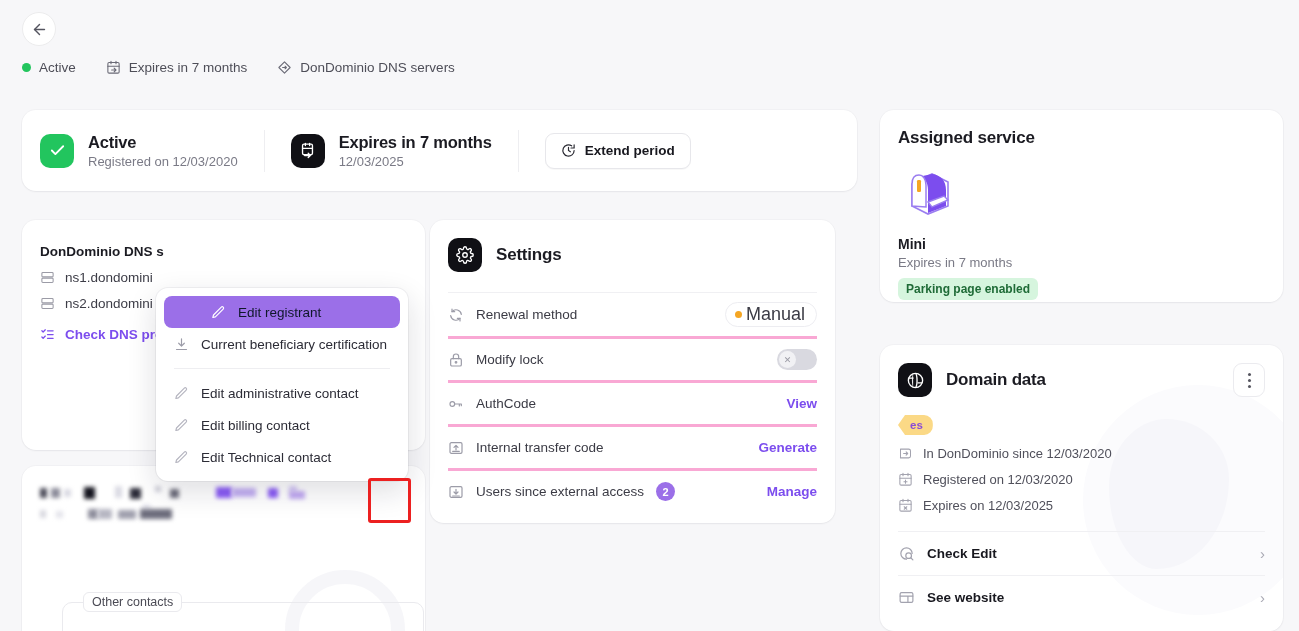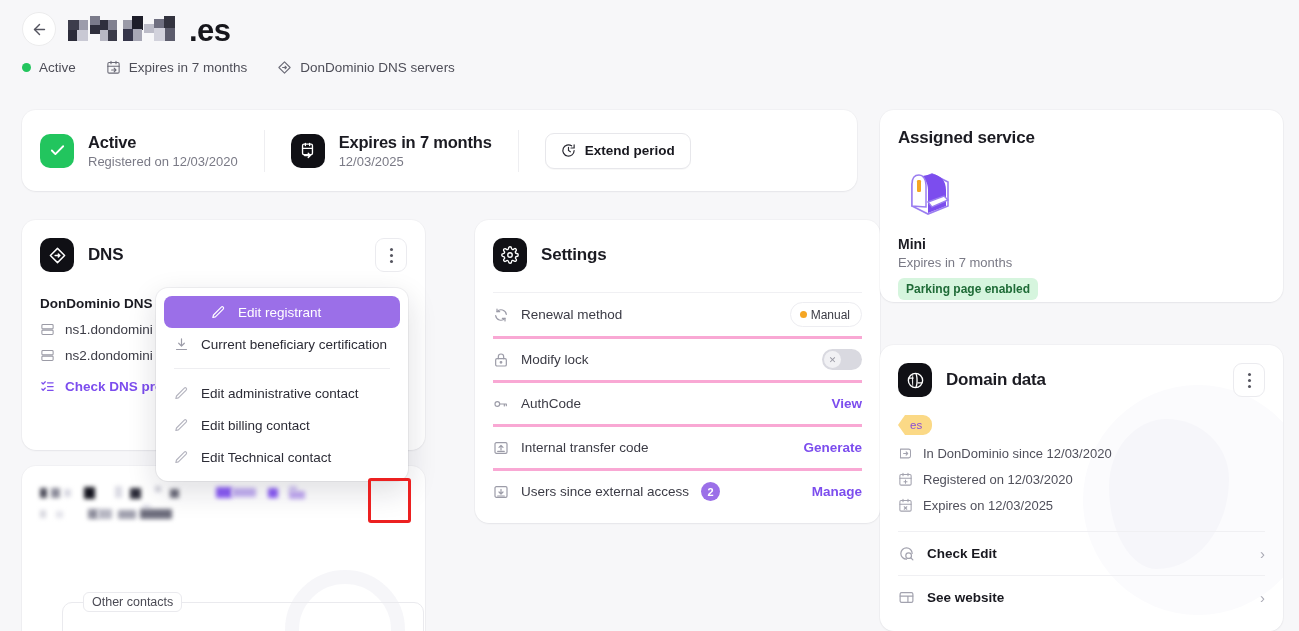--- a/index.html
+++ b/index.html
@@ -104,37 +104,37 @@
   .menu {
     position: absolute; left: 156px; top: 288px; width: 252px;
     background: #ffffff; border-radius: 12px;
     box-shadow: 0 10px 30px rgba(22,22,44,0.14), 0 0 0 1px rgba(22,22,44,0.05);
     padding: 8px; z-index: 40;
   }
   .menu-item {
     display:flex; align-items:center; gap: 12px; height: 32px; padding: 0 10px;
     border-radius: 8px; font-size: 13.5px; color: #2c2c36; cursor: pointer;
   }
-  .menu-item.active { background: #9b6fe8; color: #ffffff; font-weight: 400; padding-left: 47px; }
+  .menu-item.active { background: #9b6fe8; color: #0f172a; font-weight: 400; padding-left: 47px; }
   .menu-sep { height: 1px; background: #eeeef1; margin: 8px 10px; }
 
   
-  .settings { left: 475px; top: 220px; width: 405px; height: 303px; }
+  .settings { left: 430px; top: 220px; width: 405px; height: 303px; }
   .settings .head { display:flex; align-items:center; gap: 14px; padding: 18px 18px 0 18px; }
   .set-row {
     display:flex; align-items:center; gap: 12px; height: 44px;
     margin: 0 18px; border-top: 3px solid #f9a8d4; font-size: 13.5px; color: #3b3b45;
   }
   .set-row:first-of-type { border-top: 1px solid #f0f0f3; }
   .set-rows { margin-top: 20px; }
   .set-act { margin-left: auto; font-size: 13.5px; font-weight: 700; color: #7c4dee; cursor:pointer; }
   .pill {
     margin-left: auto; border: 1px solid #ededf1; border-radius: 999px; height: 25px;
     padding: 0 11px 0 9px; display:inline-flex; align-items:center; gap: 4px;
-    font-size: 12px; color: #3b3b45; background:#fff;
+    font-size: 18px; color: #3b3b45; background:#fff;
   }
   .dot-amber { width: 7px; height: 7px; border-radius: 50%; background: #f5a623; display:block; }
   .toggle {
     margin-left: auto; width: 40px; height: 21px; border-radius: 999px; background: #d9d9e0;
     position: relative; cursor: pointer;
   }
   .toggle .knob {
     position:absolute; left: 2px; top: 2px; width: 17px; height: 17px; border-radius: 50%;
     background: #f1f1f4; display:flex; align-items:center; justify-content:center;
     color:#9a9aa4; font-size: 9px;
@@ -166,21 +166,21 @@
   .globe-wm {
     position: absolute; right: -30px; top: 40px; width: 230px; height: 230px;
     border-radius: 50%; background: #fbfbfd; z-index: 0;
   }
   .globe-wm::after {
     content:""; position:absolute; left: 26px; top: 34px; width: 120px; height: 150px;
     background: #f6f6fa; border-radius: 48% 52% 60% 40% / 45% 40% 60% 55%;
   }
   .tld-tag {
     position: relative; z-index: 2; margin: 18px 0 0 18px; display:inline-block;
-    background: #fbd986; color: #8a4bd6; font-size: 11.5px; font-weight: 400;
+    background: #fbd986; color: #8a4bd6; font-size: 11.5px; font-weight: 700;
     padding: 4px 10px 4px 12px; border-radius: 4px 9px 9px 4px;
     clip-path: polygon(0% 50%, 7px 0%, 100% 0%, 100% 100%, 7px 100%);
   }
   .dd-row { position: relative; z-index: 2; display:flex; align-items:center; gap: 10px;
     margin: 11px 0 0 18px; font-size: 13px; color: #50505b; }
   .dd-link {
     position: relative; z-index: 2; display:flex; align-items:center; gap: 12px;
     margin: 0 18px; height: 44px; border-top: 1px solid #f0f0f3;
     font-size: 13.5px; font-weight: 700; color: #18181f; cursor:pointer;
   }
@@ -200,44 +200,20 @@
 <div class="page">
 
   <div class="hdr">
     <div class="back-btn">
       <svg width="17" height="17" viewBox="0 0 24 24" fill="none" stroke="#555560" stroke-width="2" stroke-linecap="round" stroke-linejoin="round">
         <path d="M19 12H5"></path>
           <path d="M12 19l-7-7 7-7"></path>
       </svg>
     </div>
 
-    <div class="domain-title">
-      <span class="pixel-name">
-        <i style="left:0px;  top:4px;  width:11px;height:10px;background:#3d3d4c"></i>
-        <i style="left:11px; top:4px;  width:9px; height:10px;background:#9c9cab"></i>
-        <i style="left:0px;  top:14px; width:9px; height:11px;background:#2c2c3a"></i>
-        <i style="left:9px;  top:14px; width:11px;height:11px;background:#c9c9d4"></i>
-        <i style="left:22px; top:0px;  width:10px;height:9px; background:#7b7b8b"></i>
-        <i style="left:32px; top:4px;  width:10px;height:10px;background:#2f2f3d"></i>
-        <i style="left:22px; top:9px;  width:10px;height:9px; background:#2f2f3d"></i>
-        <i style="left:32px; top:14px; width:8px; height:11px;background:#b8b8c4"></i>
-        <i style="left:40px; top:4px;  width:9px; height:10px;background:#7f7f8f"></i>
-        <i style="left:40px; top:14px; width:9px; height:11px;background:#3a3a48"></i>
-        <i style="left:55px; top:4px;  width:9px; height:9px; background:#9a9aa8"></i>
-        <i style="left:64px; top:0px;  width:11px;height:14px;background:#1e1e2a"></i>
-        <i style="left:55px; top:13px; width:10px;height:12px;background:#35354a"></i>
-        <i style="left:65px; top:13px; width:9px; height:12px;background:#a7a7b5"></i>
-        <i style="left:86px; top:3px;  width:10px;height:9px; background:#6f6f80"></i>
-        <i style="left:96px; top:0px;  width:11px;height:12px;background:#33333f"></i>
-        <i style="left:86px; top:12px; width:11px;height:13px;background:#d2d2dc"></i>
-        <i style="left:97px; top:12px; width:10px;height:13px;background:#5c5c6c"></i>
-        <i style="left:76px; top:8px;  width:10px;height:9px; background:#bcbcc8"></i>
-      </span>
-      <span class="tld">.es</span>
-    </div>
 
     <div class="meta-row">
       <div class="meta-item">
         <span class="dot-green"></span>
         <span>Active</span>
       </div>
       <div class="meta-item">
         <svg width="15" height="15" viewBox="0 0 24 24" fill="none" stroke="#6a6a76" stroke-width="1.7" stroke-linecap="round" stroke-linejoin="round">
           <rect x="3" y="4" width="18" height="17" rx="2"></rect>
             <path d="M8 2v4M16 2v4M3 10h18"></path>
@@ -288,34 +264,20 @@
           <path d="M21 12a9 9 0 1 1-4-7.5"></path>
             <path d="M21 3v5h-5"></path>
             <path d="M12 7v5l3 2"></path>
         </svg>
         <span>Extend period</span>
       </button>
     </div>
   </div>
 
   <div class="card dns">
-    <div class="head">
-      <div class="card-icon">
-        <svg width="19" height="19" viewBox="0 0 24 24" fill="none" stroke="#ffffff" stroke-width="1.8" stroke-linecap="round" stroke-linejoin="round">
-          <path d="M12 3l9 9-9 9-9-9z"></path>
-            <path d="M9 12h6M13 10l2 2-2 2"></path>
-        </svg>
-      </div>
-      <div class="card-title">DNS</div>
-      <div class="kebab">
-        <b></b>
-          <b></b>
-          <b></b>
-      </div>
-    </div>
     <div class="dns-label">DonDominio DNS s</div>
     <div class="ns-row">
       <svg width="15" height="15" viewBox="0 0 24 24" fill="none" stroke="#9b9ba6" stroke-width="1.7">
         <rect x="3" y="4" width="18" height="7" rx="1.5"></rect>
           <rect x="3" y="13" width="18" height="7" rx="1.5"></rect>
       </svg>
       <span>ns1.dondomini</span>
     </div>
     <div class="ns-row">
       <svg width="15" height="15" viewBox="0 0 24 24" fill="none" stroke="#9b9ba6" stroke-width="1.7">

